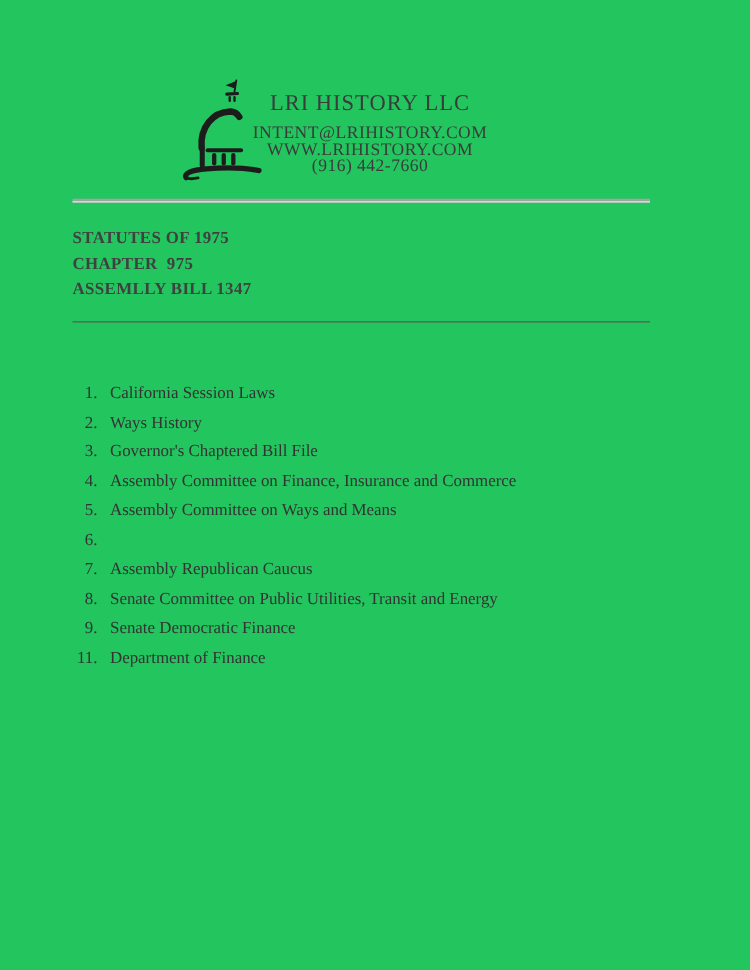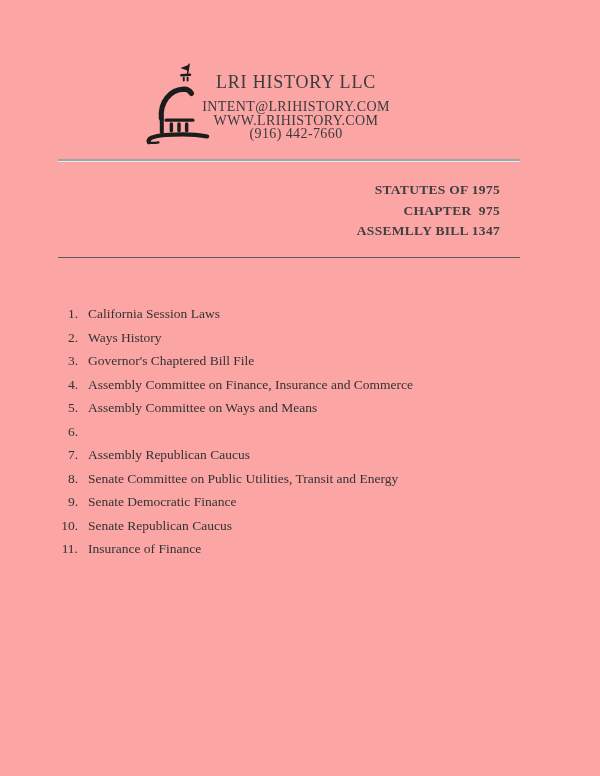--- a/index.html
+++ b/index.html
@@ -1,20 +1,20 @@
 <!DOCTYPE html>
 <html><head>
 <meta charset="utf-8">
 <style>
   html, body { margin: 0; padding: 0; background: #ffffff; }
   .page {
     position: relative;
     width: 600px;
     height: 776px;
-    background: #fca5a5;
+    background: #22c55e;
     font-family: "Liberation Serif", "DejaVu Serif", serif;
     color: #333333;
     overflow: hidden;
   }
 
   
   .logo {
     position: absolute;
     left: 138px;
     top: 60px;
@@ -52,23 +52,23 @@
   .rule-2 {
     top: 257px;
     height: 1px;
     background: #5a5a5a;
   }
 
   
   .statutes {
     position: absolute;
     top: 180px;
-    left: 68px;
+    left: 58px;
     width: 432px;       
-    text-align: right;
+    text-align: left;
     font-weight: bold;
     font-size: 13.5px;
     color: #404040;
     letter-spacing: 0.3px;
   }
   .statutes div {
     line-height: 20.5px;
     white-space: pre;   
   }
 
@@ -181,22 +181,18 @@
     </li>
     <li>
       <span class="toc-num">8.</span>
       <span>Senate Committee on Public Utilities, Transit and Energy</span>
     </li>
     <li>
       <span class="toc-num">9.</span>
       <span>Senate Democratic Finance</span>
     </li>
     <li>
-      <span class="toc-num">10.</span>
-      <span>Senate Republican Caucus</span>
-    </li>
-    <li>
       <span class="toc-num">11.</span>
-      <span>Insurance of Finance</span>
+      <span>Department of Finance</span>
     </li>
   </ol>
 
 </div>
 
 </body></html>

